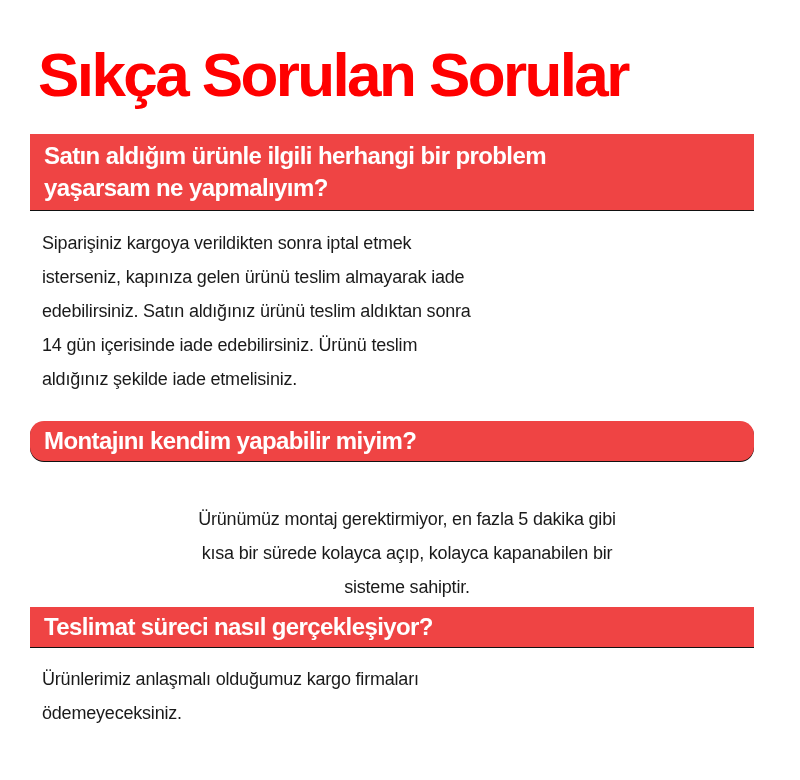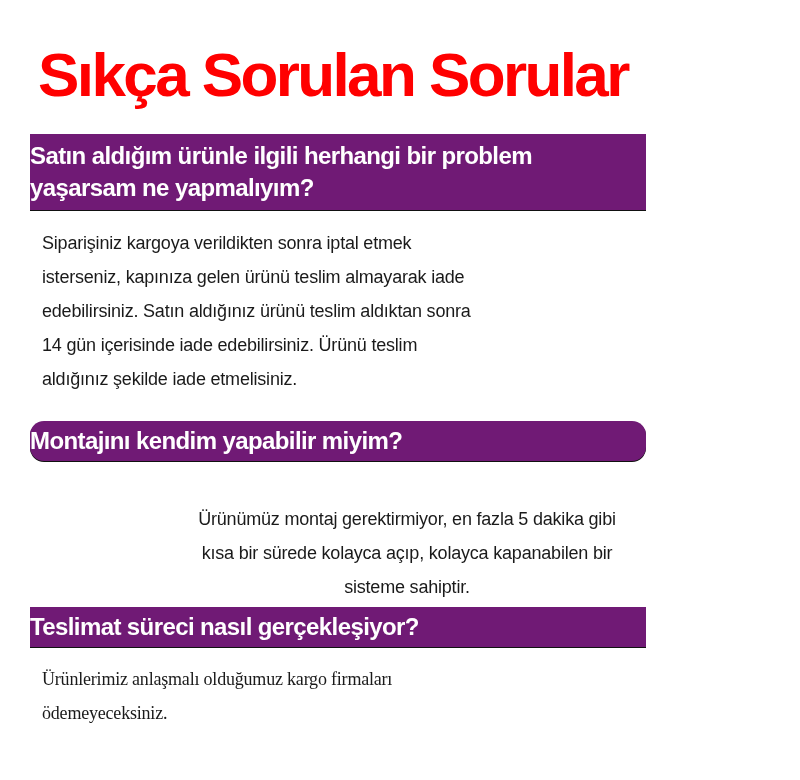--- a/index.html
+++ b/index.html
@@ -23,51 +23,51 @@
       font-weight: 700;
       font-size: 62px;
       line-height: 70px;
       letter-spacing: -2.6px;
       color: #ff0000;
       white-space: nowrap;
     }
     .faq-question {
       position: absolute;
       left: 30px;
-      width: 616px;
+      width: 724px;
       box-sizing: border-box;
-      background: #701a75;
+      background: #ef4444;
       color: #ffffff;
       font-family: "Liberation Sans", sans-serif;
       font-weight: 700;
       font-size: 24px;
       line-height: 32px;
       letter-spacing: -0.6px;
-      padding: 4px 12px 4px 0;
+      padding: 4px 12px 4px 14px;
       margin: 0;
       box-shadow: 0 1px 0 #111111;
     }
     .faq-answer {
       position: absolute;
       left: 42px;
       width: 730px;
       margin: 0;
       color: #1a1a1a;
       font-family: "Liberation Sans", sans-serif;
       font-weight: 400;
       font-size: 18px;
       line-height: 34px;
       letter-spacing: -0.2px;
     }
     #q1 { top: 134px; height: 76px; padding-top: 6px; }
     #a1 { top: 226px; }
     #q2 { top: 421px; height: 40px; border-radius: 14px; }
     #a2 { top: 502px; text-align: center; }
     #q3 { top: 607px; height: 40px; }
-    #a3 { top: 662px; font-family: Liberation Serif, serif; }
+    #a3 { top: 662px; }
     .line { display: block; white-space: nowrap; }
   </style>
 </head>
 <body>
 
 <h1 class="page-title">Sıkça Sorulan Sorular</h1>
 
 <div class="faq-question" id="q1">
   <span class="line">Satın aldığım ürünle ilgili herhangi bir problem</span>
   <span class="line">yaşarsam ne yapmalıyım?</span>

